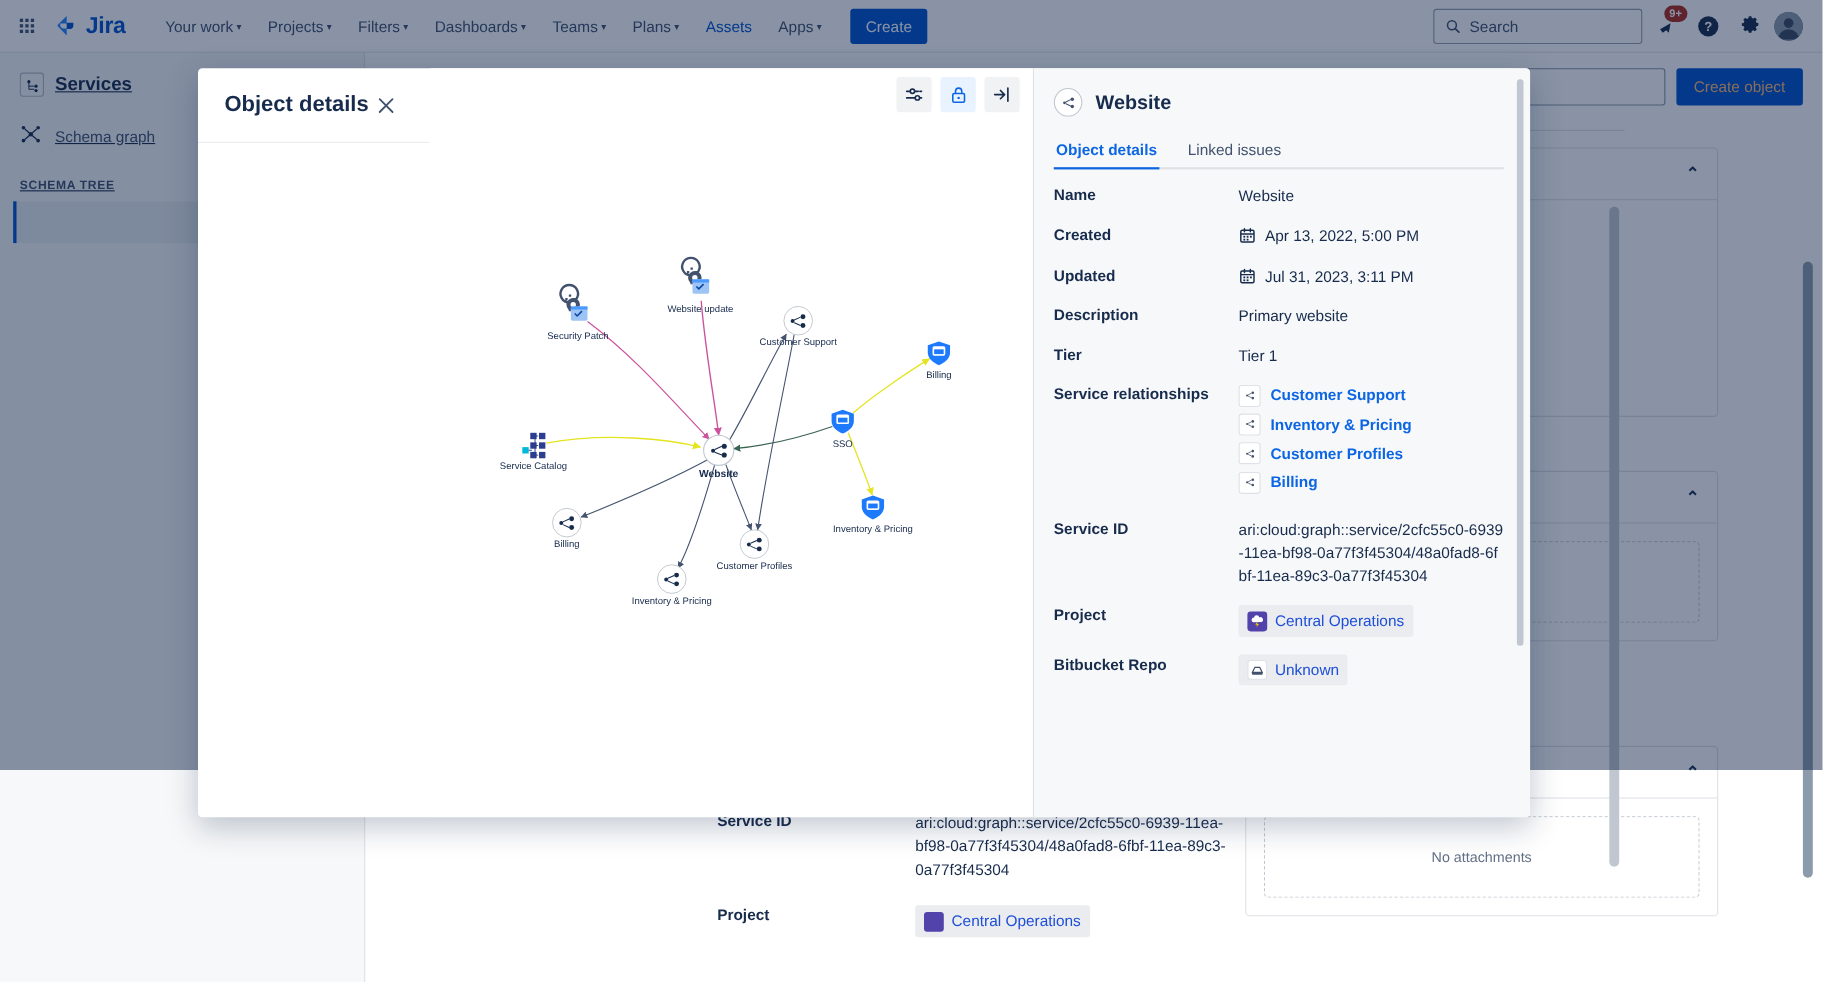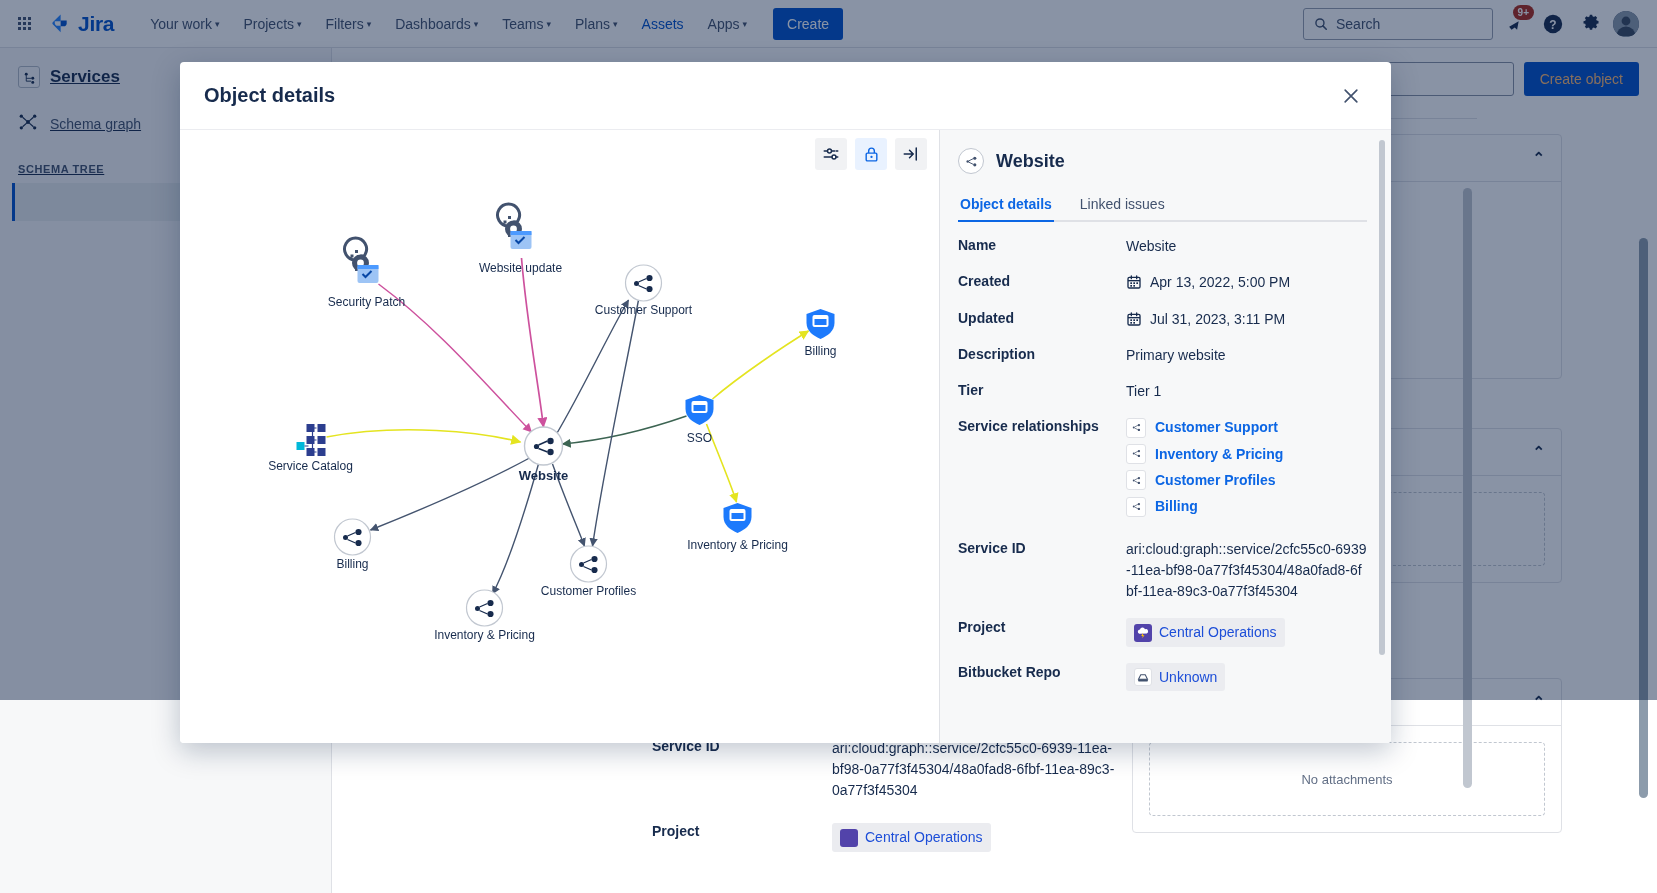--- a/index.html
+++ b/index.html
@@ -93,21 +93,21 @@
   .bg-drow { display: flex; gap: 20px; margin-bottom: 22px; }
   .bg-dlabel { width: 160px; font-weight: 600; color: #172B4D; }
   .bg-dval { flex: 1; color: #172B4D; line-height: 1.5; }
   .bg-scroll1 { position: absolute; right: 185px; top: 140px; width: 9px; height: 600px; background:#C1C7D0; border-radius: 5px; }
   .bg-scroll2 { position: absolute; right: 9px; top: 190px; width: 9px; height: 560px; background:#8C9BAB; border-radius: 5px; }
 
   
   .modal {
     position: absolute; left: 180px; top: 62px; width: 1211px; height: 681px;
     background: #fff; border-radius: 4px; box-shadow: 0 8px 28px rgba(9,30,66,0.25);
-    z-index: 100; display: flex; flex-direction: column; overflow: hidden;
+    z-index: 100; display: flex; overflow: hidden;
   }
   .modal-hd {
     height: 68px; display: flex; align-items: center; padding: 0 24px;
     border-bottom: 1px solid #EBECF0; flex: 0 0 auto;
   }
   .modal-title { font-size: 20px; font-weight: 600; color: #172B4D; }
   .modal-close {
     margin-left: auto; width: 32px; height: 32px; border-radius: 3px;
     display: flex; align-items: center; justify-content: center; cursor: pointer; color: #42526E;
   }

